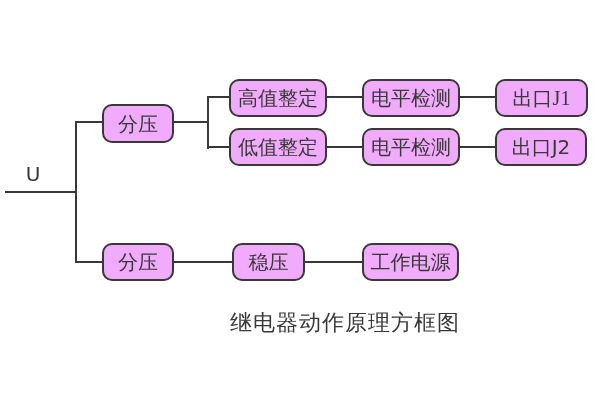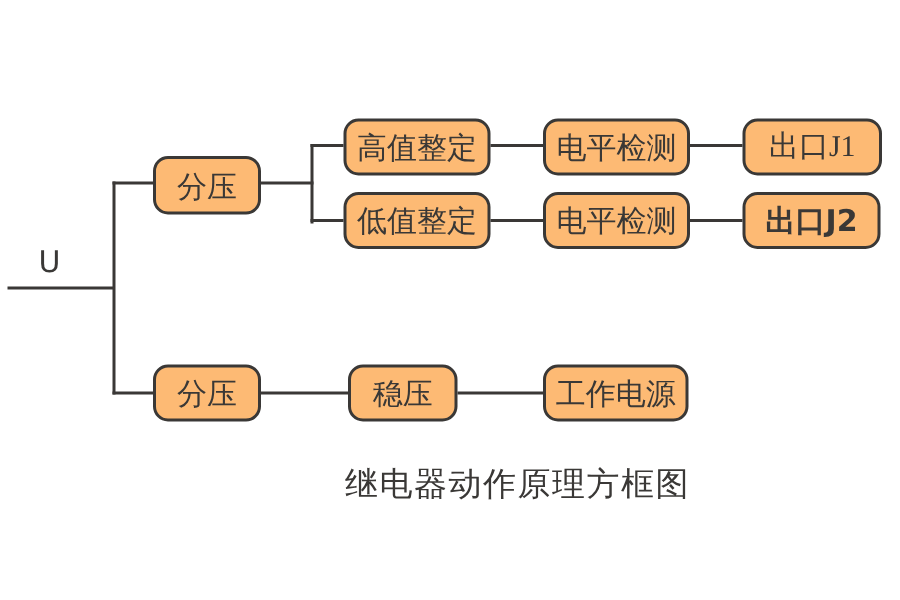--- a/index.html
+++ b/index.html
@@ -14,21 +14,21 @@
     background: #ffffff;
     overflow: hidden;
     font-family: "DejaVu Sans", "Liberation Sans", sans-serif;
     color: #3a3836;
   }
   .node {
     position: absolute;
     box-sizing: border-box;
     border: 2px solid #3a3836;
     border-radius: 10px;
-    background: #fdba74;
+    background: #f0abfc;
     display: flex;
     align-items: center;
     justify-content: center;
     font-size: 20px;
     line-height: 1;
     color: #3a3836;
     white-space: nowrap;
     z-index: 2;
   }
   .hline, .vline {
@@ -60,21 +60,21 @@
     z-index: 2;
   }
 
   
   #n-fenya-top   { left: 102px; top: 104px; width: 72px; height: 39px; }
   #n-gaozhi      { left: 229px; top:  79px; width: 98px; height: 38px; }
   #n-dianping1   { left: 362px; top:  79px; width: 98px; height: 38px; }
   #n-chukou-j1   { left: 495px; top:  79px; width: 93px; height: 38px; font-family: Liberation Serif, serif; }
   #n-dizhi       { left: 229px; top: 128px; width: 98px; height: 38px; }
   #n-dianping2   { left: 362px; top: 128px; width: 98px; height: 38px; }
-  #n-chukou-j2   { left: 495px; top: 128px; width: 92px; height: 38px; font-weight: bold; }
+  #n-chukou-j2   { left: 495px; top: 128px; width: 92px; height: 38px; }
   #n-fenya-bot   { left: 102px; top: 243px; width: 72px; height: 38px; }
   #n-wenya       { left: 232px; top: 243px; width: 73px; height: 38px; }
   #n-gongzuo     { left: 362px; top: 243px; width: 97px; height: 38px; }
 
   
   #l-input        { left:   5px; top: 191px; width:  71px; }
   #l-trunk        { left:  75px; top: 121px; height: 142px; }
   #l-branch-top   { left:  75px; top: 121px; width:  27px; }
   #l-branch-bot   { left:  75px; top: 261px; width:  27px; }
   #l-fenya-out    { left: 174px; top: 121px; width:  35px; }

